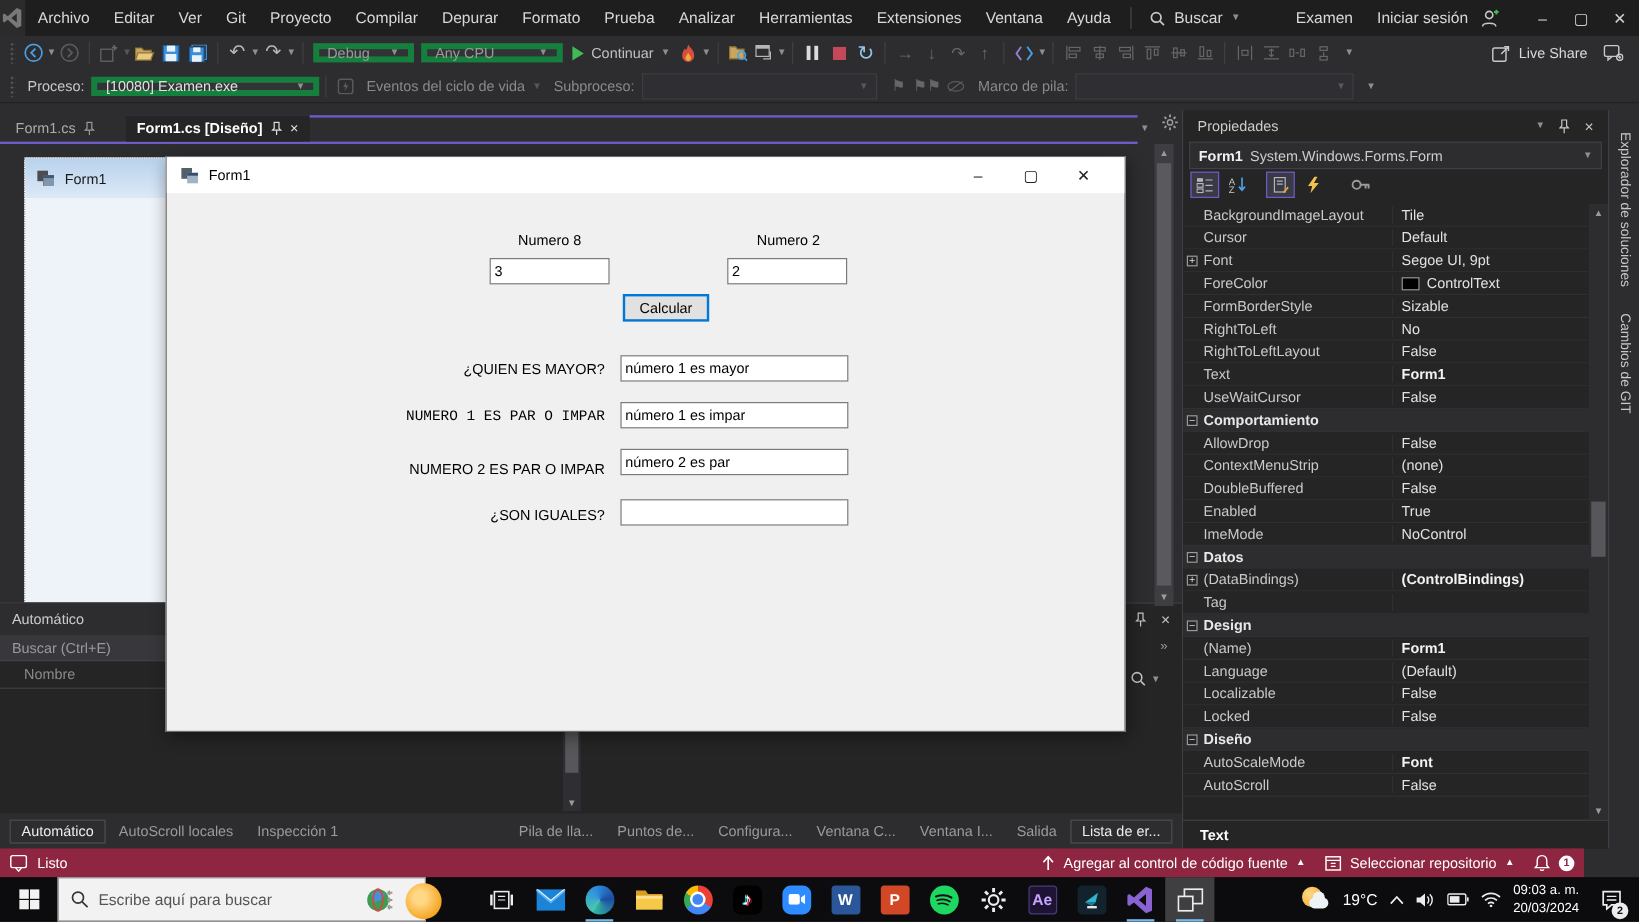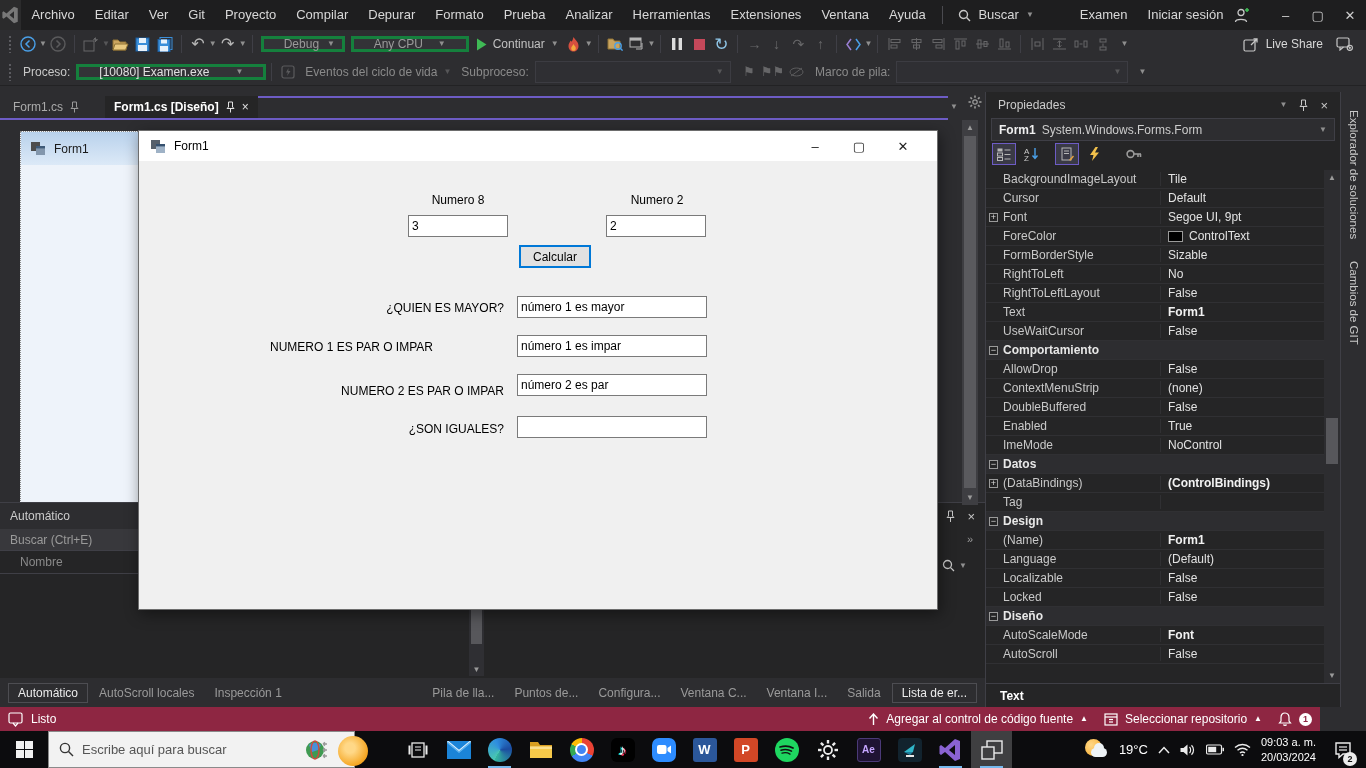--- a/index.html
+++ b/index.html
@@ -21,22 +21,22 @@
   #toolbar { position:absolute; left:0; top:30px; width:1366px; height:28px; background:#2d2d30;
     display:flex; align-items:center; padding:0 4px; }
   #debugbar { position:absolute; left:0; top:58px; width:1366px; height:28px; background:#2d2d30;
     border-bottom:1px solid #222224; display:flex; align-items:center; padding:0 4px; }
   .grip { width:5px; height:18px; margin:0 4px;
     background-image:radial-gradient(#5b5b60 1px, transparent 1.1px); background-size:4px 4px; }
   .tsep { width:1px; height:18px; background:#3f3f46; margin:0 5px; }
   .ti { height:22px; min-width:20px; display:flex; align-items:center; justify-content:center; margin:0 1px; gap:2px; }
   .glyph { font-size:14px; line-height:1; color:#b6b6b6; }
   .dim { opacity:.42; }
-  .dd { display:flex; align-items:center; background:#333337; border:3px solid #15803d;
-    height:16px; padding:0 20px; gap:8px; color:#9a9a9a; }
+  .dd { display:flex; align-items:center; background:#333337; border:5px solid #15803d;
+    height:16px; padding:0 7px; gap:8px; color:#9a9a9a; }
   .dd .lbl { white-space:nowrap; }
   .lab { color:#c8c8c8; margin:0 6px; white-space:nowrap; }
   .lab.dis { color:#8a8a8a; }
   .ddempty { background:#2f2f33; border:1px solid #3c3c42; height:22px; display:flex; align-items:center;
     justify-content:flex-end; padding:0 6px; }
 
   
   #tabstrip { position:absolute; left:0; top:92px; width:985px; height:28px; }
   .purple-top { position:absolute; left:105px; top:4px; width:843px; height:2px; background:#6d5cc5; }
   .purple-bottom { position:absolute; left:0; top:26px; width:948px; height:2px; background:#6d5cc5; }
@@ -556,21 +556,21 @@
 
   <div class="flabel" style="left:269px;top:62px;width:100px;text-align:center;">Numero 8</div>
   <div class="flabel" style="left:466px;top:62px;width:104px;text-align:center;">Numero 2</div>
   <input class="ftext" style="left: 269px; top: 84px; width: 100px;" value="3">
   <input class="ftext" style="left: 467px; top: 84px; width: 100px;" value="2">
   <div id="calcbtn" style="left:380px;top:114px;">Calcular</div>
 
   <div class="flabel" style="left:60px;top:170px;width:305px;text-align:right;">¿QUIEN ES MAYOR?</div>
   <input class="ftext" style="left: 378px; top: 165px; width: 190px;" value="número 1 es mayor">
 
-  <div class="flabel" style="left:60px;top:209px;width:305px;text-align:center;">NUMERO 1 ES PAR O IMPAR</div>
+  <div class="flabel" style="left:60px;top:209px;width:305px;text-align:right;font-family:Liberation Mono, monospace;">NUMERO 1 ES PAR O IMPAR</div>
   <input class="ftext" style="left: 378px; top: 204px; width: 190px;" value="número 1 es impar">
 
   <div class="flabel" style="left:60px;top:253px;width:305px;text-align:right;">NUMERO 2 ES PAR O IMPAR</div>
   <input class="ftext" style="left: 378px; top: 243px; width: 190px;" value="número 2 es par">
 
   <div class="flabel" style="left:60px;top:291px;width:305px;text-align:right;">¿SON IGUALES?</div>
   <input class="ftext" style="left: 378px; top: 285px; width: 190px;" value="">
 </div>
 
 <div id="edscroll">
@@ -945,21 +945,21 @@
           <line x1="1" y1="11" x2="4.5" y2="11"></line>
           <line x1="17.5" y1="11" x2="21" y2="11"></line>
           <line x1="3.9" y1="3.9" x2="6.4" y2="6.4"></line>
           <line x1="15.6" y1="15.6" x2="18.1" y2="18.1"></line>
           <line x1="18.1" y1="3.9" x2="15.6" y2="6.4"></line>
           <line x1="6.4" y1="15.6" x2="3.9" y2="18.1"></line>
         </g>
       </svg>
   </div>
   <div class="tbi">
-    <span class="appsq" style="background:#1f1333;border:1px solid #4b3a78;border-radius:3px;color:#c6a5ff;font-size:10px;">Ae</span>
+    <span class="appsq" style="background:#1f1333;border:1px solid #4b3a78;border-radius:3px;color:#c6a5ff;font-size:13px;">Ae</span>
   </div>
   <div class="tbi">
     <span class="appsq" style="background:#12232e;border-radius:4px;">
       <svg width="16" height="16" viewBox="0 0 16 16">
           <path d="M2 10 L13 2 L11 10 Z" fill="#2fb6c9"></path>
           <path d="M2 10 L11 10 L8 13 Z" fill="#1b7f9e"></path>
           <rect x="4" y="13" width="8" height="2" fill="#e8e8e8"></rect>
         </svg>
     </span>
   </div>

